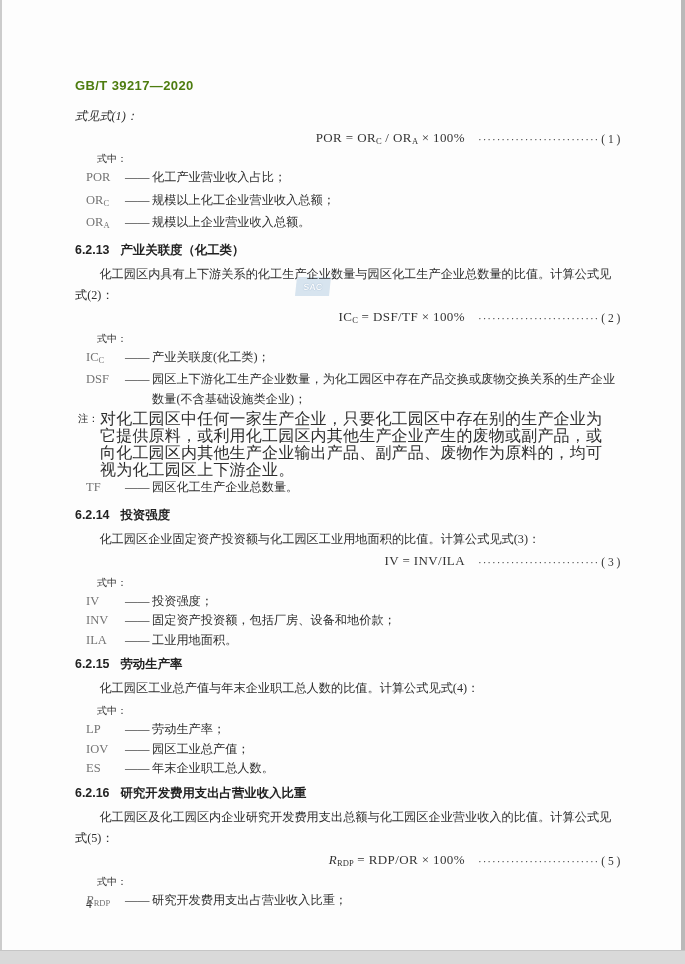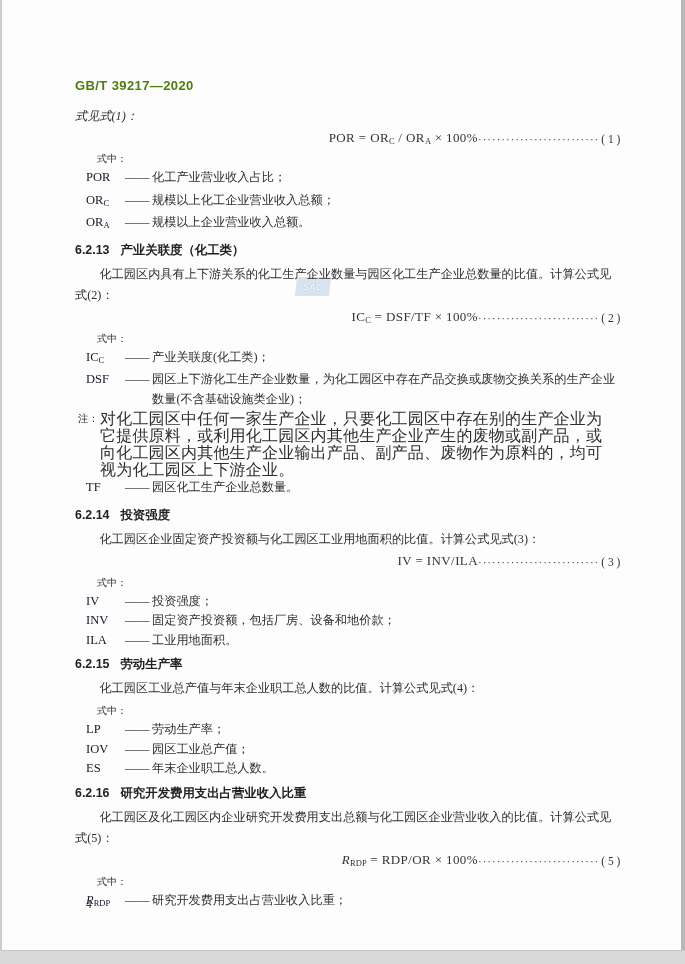--- a/index.html
+++ b/index.html
@@ -16,35 +16,35 @@
 
   .content{position:absolute;left:75px;top:78px;width:537px;}
 
   .doc-header{
     font-family:"Liberation Sans", sans-serif;
     font-weight:bold;font-size:13px;letter-spacing:.4px;height:16px;color:#4d7c0f;
   }
 
   .lead{margin-top:12px;line-height:20px;font-size:12.2px;font-style:italic;}
 
-  .formula-row{display:flex;align-items:center;height:19px;margin-top:2px;}
+  .formula-row{display:flex;align-items:center;height:19px;margin-top:2px;gap:13px;}
   .formula{
     margin-left:auto;white-space:nowrap;
     font-family:"Liberation Serif", serif;font-size:13px;color:#333;letter-spacing:.4px;
   }
   .formula sub, .def-term sub{font-size:8.5px;vertical-align:-2px;letter-spacing:0;}
   .ivar{font-style:italic;}
   .fleader{flex:none;width:134px;text-align:right;white-space:nowrap;color:#333;}
   .dots{font-size:11px;letter-spacing:1px;}
   .fnum{font-size:11.5px;margin-left:2px;}
 
   .shizhong{margin-top:2px;padding-left:22px;line-height:19px;font-size:10px;}
 
   .def-row{display:flex;padding-left:11px;line-height:19.5px;font-size:12.2px;}
-  .def-term{flex:none;width:39px;font-family:"Liberation Serif", serif;font-size:12.5px;color:#0f172a;}
+  .def-term{flex:none;width:39px;font-family:"Liberation Serif", serif;font-size:12.5px;color:#737373;}
   .def-dash{flex:none;width:27px;}
   .def-text{flex:1;margin-right:-12px;}
 
   .sec-heading{
     margin-top:6px;height:16px;
     font-family:"Liberation Sans", sans-serif;font-weight:bold;font-size:12.4px;color:#222;
   }
   .sec-num{margin-right:11px;}
 
   .para{margin-top:6px;}

